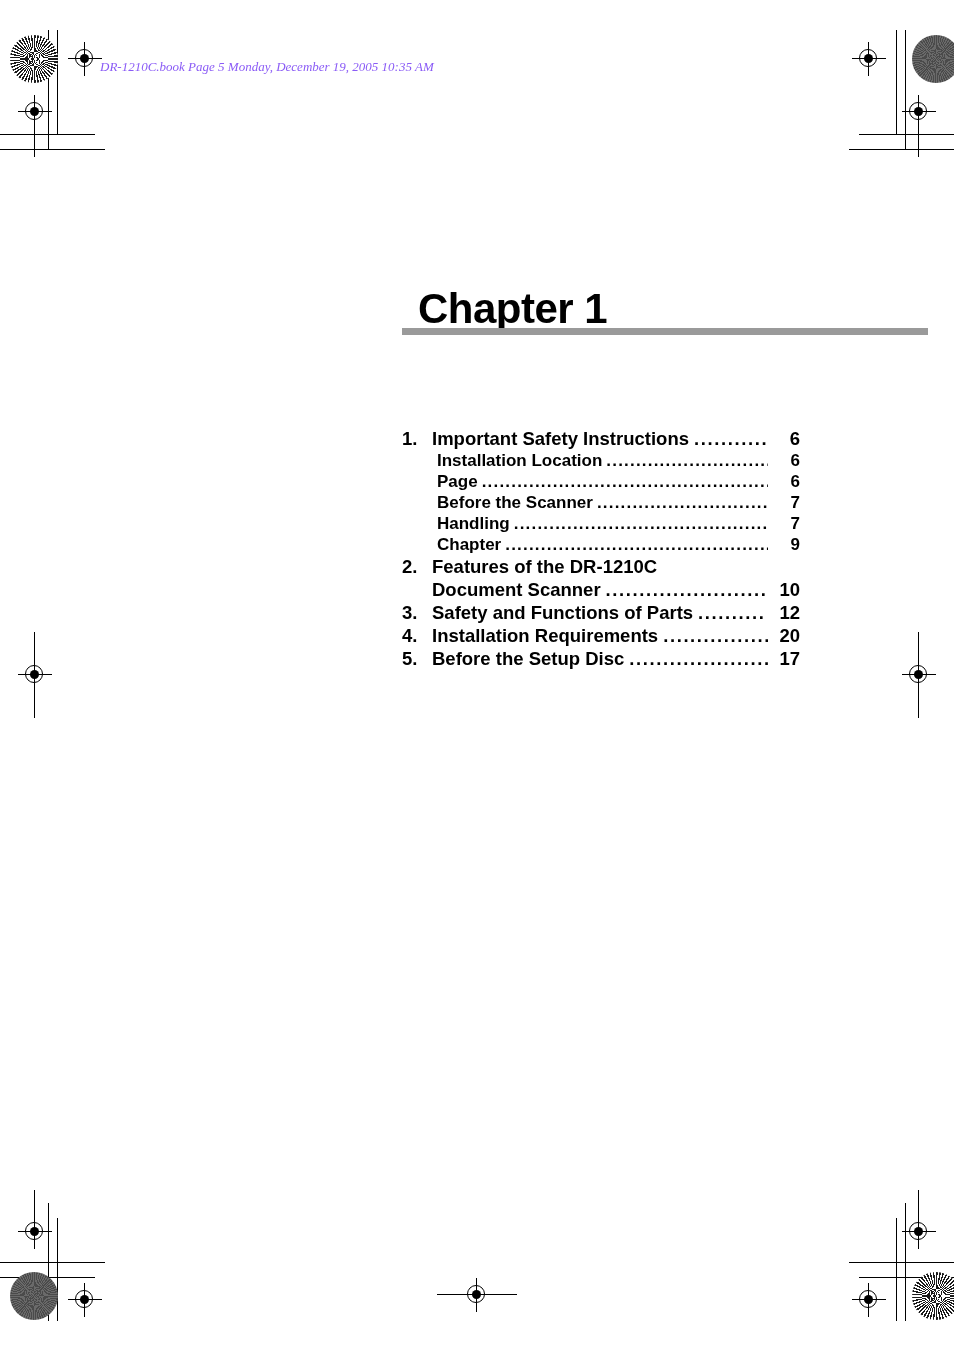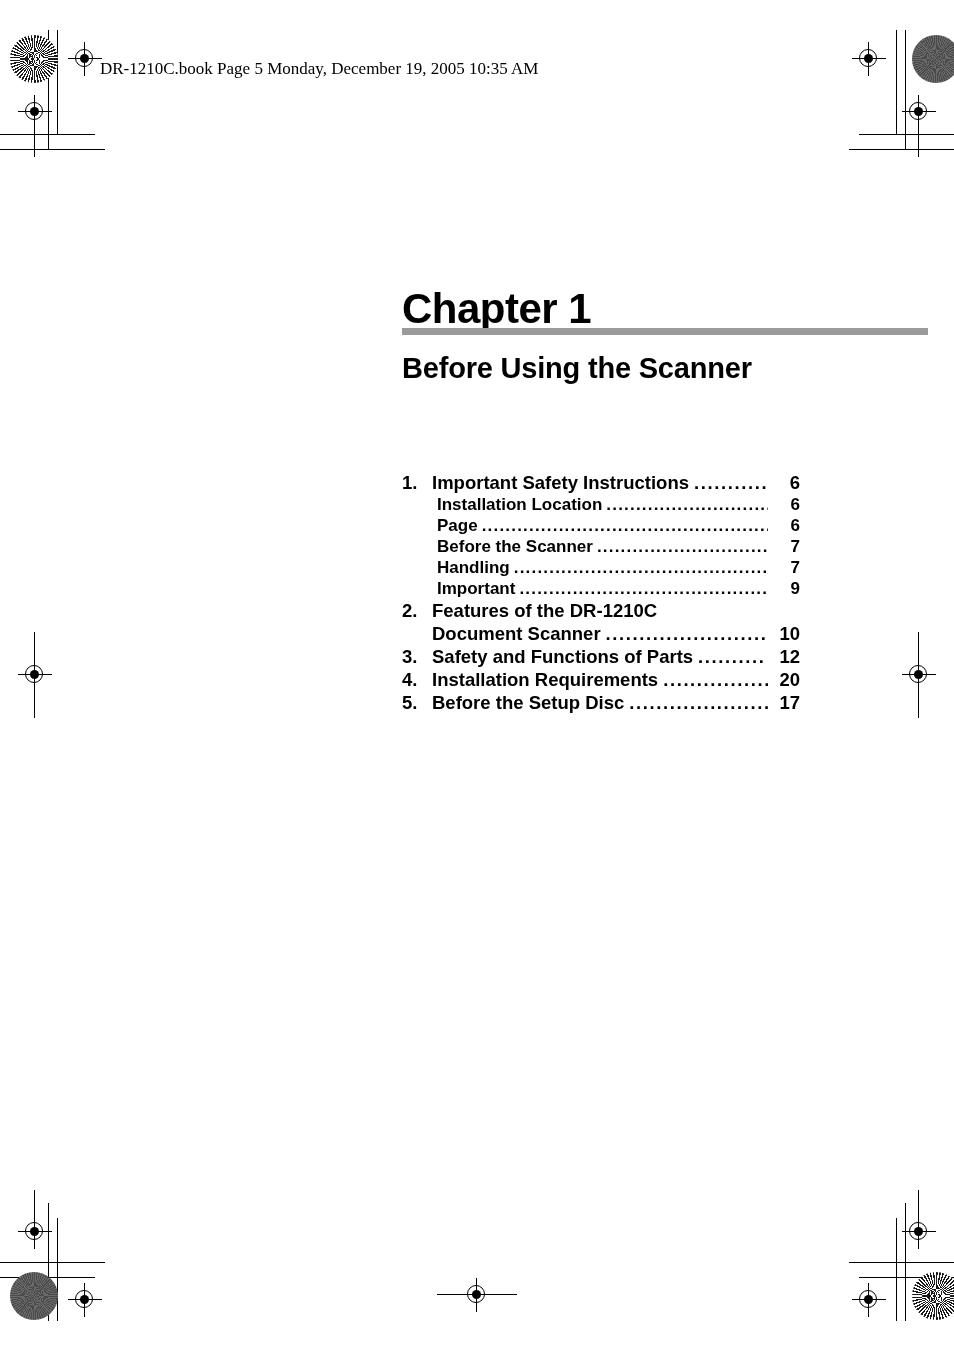--- a/index.html
+++ b/index.html
@@ -79,23 +79,24 @@
   .moire.solid {
     background: #555555;
     background-image:
       repeating-conic-gradient(#4a4a4a 0deg 3deg, #6a6a6a 3deg 6deg);
   }
 
   
   .header-line {
     position: absolute;
     font-family: "Liberation Serif", serif;
-    font-size: 17px;
-    white-space: nowrap;
-    color: #000000;
+    font-size: 13px;
+    white-space: nowrap;
+    color: #8b5cf6;
+    font-style: italic;
   }
 
   
   .chapter-title {
     position: absolute;
     font-size: 42px;
     font-weight: bold;
     letter-spacing: -0.5px;
     white-space: nowrap;
   }
@@ -138,21 +139,20 @@
     flex: 0 0 30px;
     text-align: left;
   }
   .toc-indent {
     width: 35px;
     flex: 0 0 35px;
   }
   .toc-label {
     flex: 0 0 auto;
     white-space: nowrap;
-    margin-top: 44px;
   }
   .toc-leader {
     flex: 1 1 auto;
     overflow: hidden;
     white-space: nowrap;
     margin: 0 2px 0 5px;
     letter-spacing: 1.6px;
   }
   .toc-row.minor .toc-leader {
     letter-spacing: 1.2px;
@@ -270,25 +270,24 @@
   </div>
   <div class="reg-arm" style="left:437px; top:1294px; width:80px; height:1px;"></div>
 
   <div class="moire" style="left:10px; top:35px;"></div>
   <div class="moire solid" style="left:912px; top:35px;"></div>
   <div class="moire solid" style="left:10px; top:1272px;"></div>
   <div class="moire" style="left:912px; top:1272px;"></div>
 
   <div class="header-line" style="left:100px; top:59px;">DR-1210C.book  Page 5  Monday, December 19, 2005  10:35 AM</div>
 
-  <div class="chapter-title" style="left:402px; top:285px;">Chapter 1</div>
+  <div class="chapter-title" style="left:418px; top:285px;">Chapter 1</div>
 
   <div class="chapter-rule" style="left:402px; top:328px; width:526px; height:7px;"></div>
 
-  <div class="chapter-subtitle" style="left:402px; top:352px;">Before Using the Scanner</div>
 
   <div id="toc">
       <div class="toc-row major">
         <span class="toc-num">1.</span>
         <span class="toc-label">Important Safety Instructions</span>
         <span class="toc-leader">..............</span>
         <span class="toc-page">6</span>
       </div>
       <div class="toc-row minor">
         <span class="toc-indent"></span>
@@ -309,21 +308,21 @@
         <span class="toc-page">7</span>
       </div>
       <div class="toc-row minor">
         <span class="toc-indent"></span>
         <span class="toc-label">Handling</span>
         <span class="toc-leader">.....................................................</span>
         <span class="toc-page">7</span>
       </div>
       <div class="toc-row minor">
         <span class="toc-indent"></span>
-        <span class="toc-label">Important</span>
+        <span class="toc-label">Chapter</span>
         <span class="toc-leader">......................................................</span>
         <span class="toc-page">9</span>
       </div>
       <div class="toc-row major">
         <span class="toc-num">2.</span>
         <span class="toc-label">Features of the DR-1210C</span>
         <span class="toc-leader"></span>
         <span class="toc-page"></span>
       </div>
       <div class="toc-row major cont">

